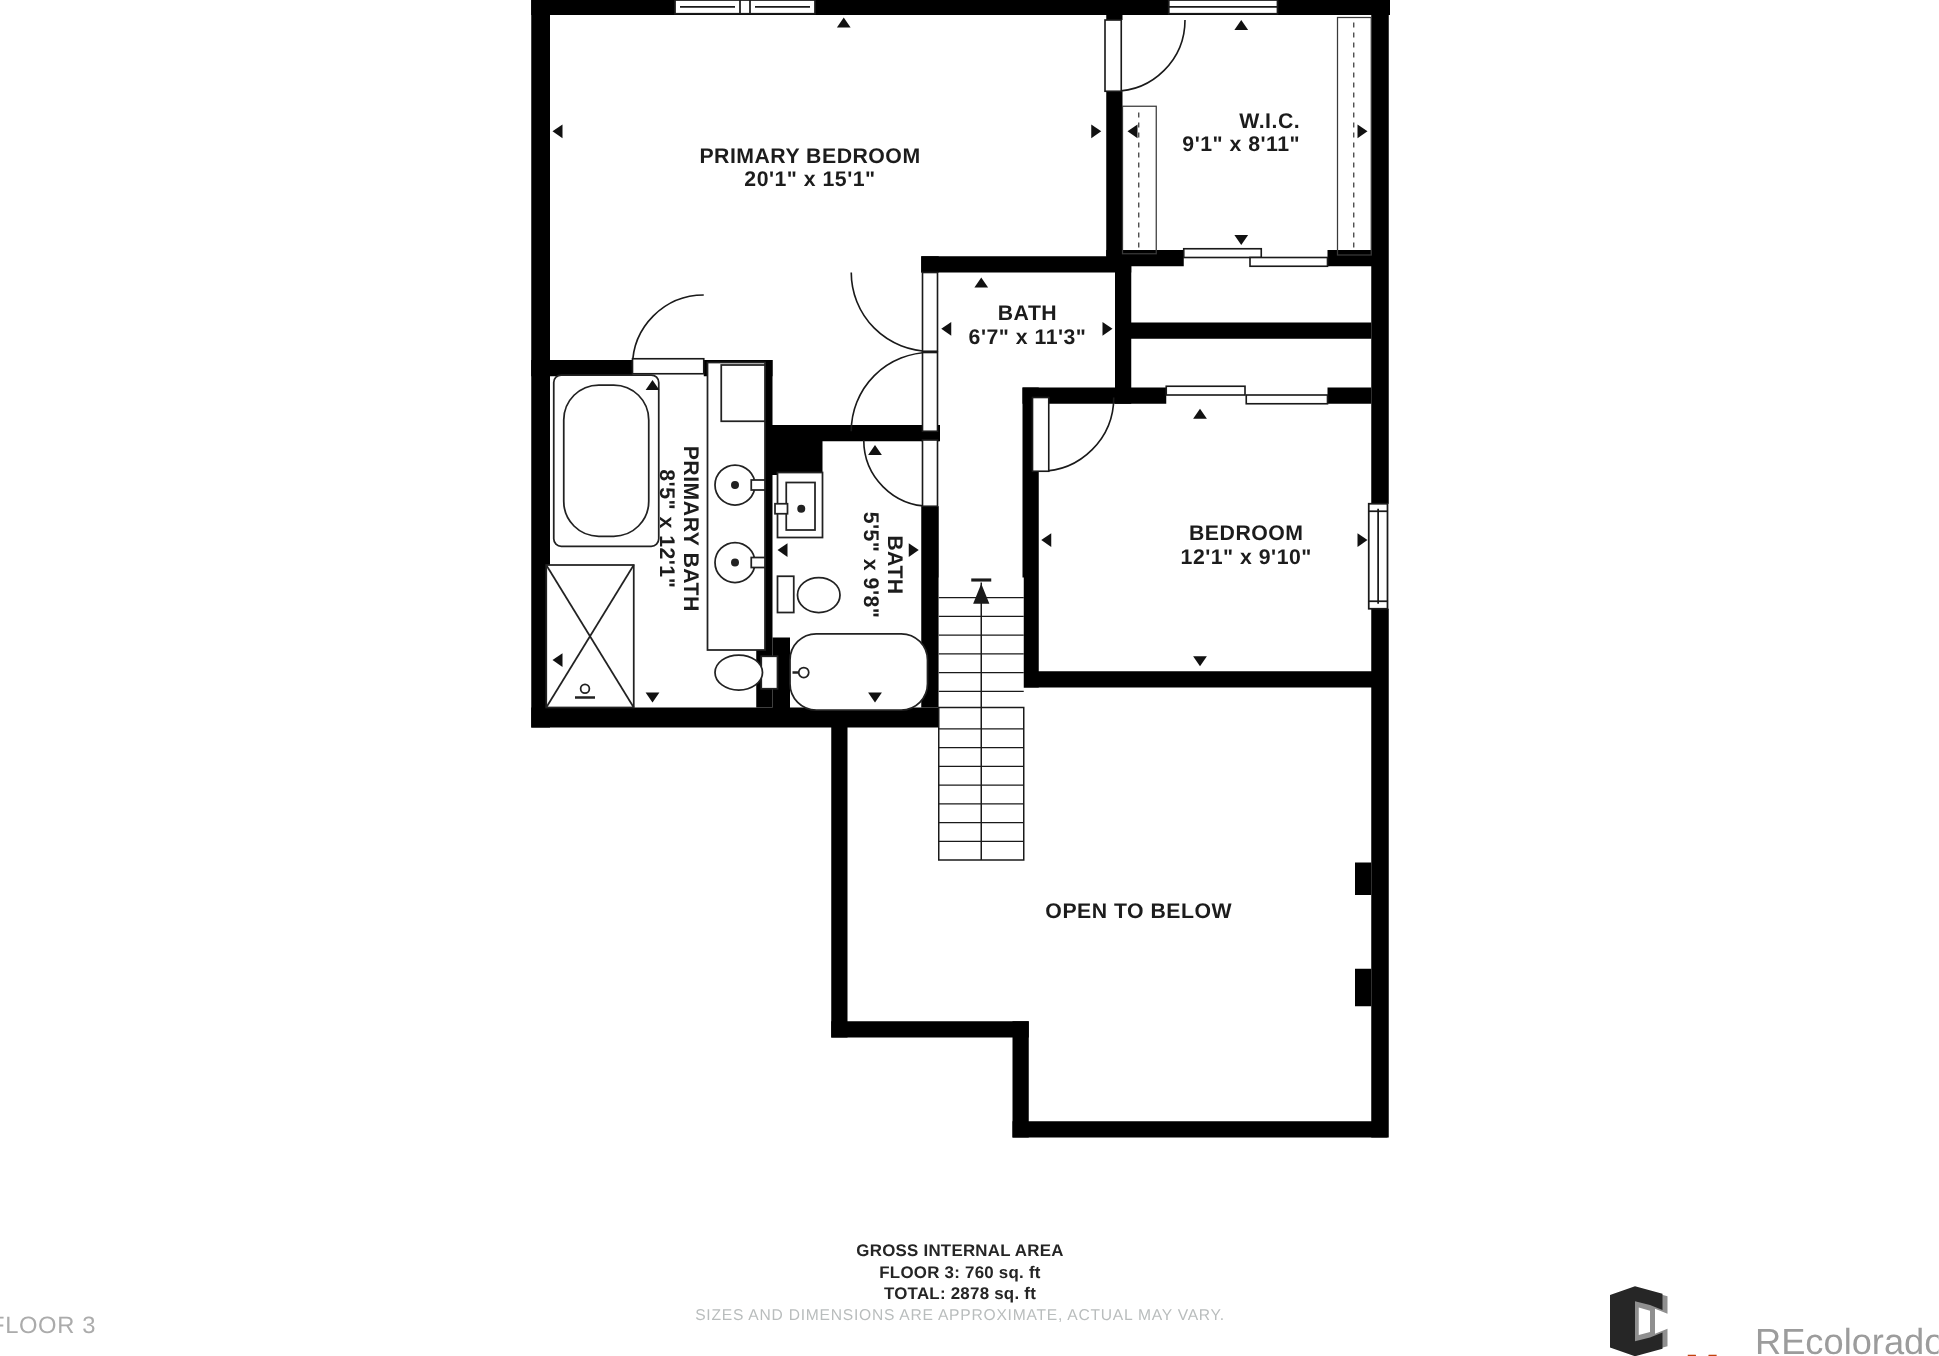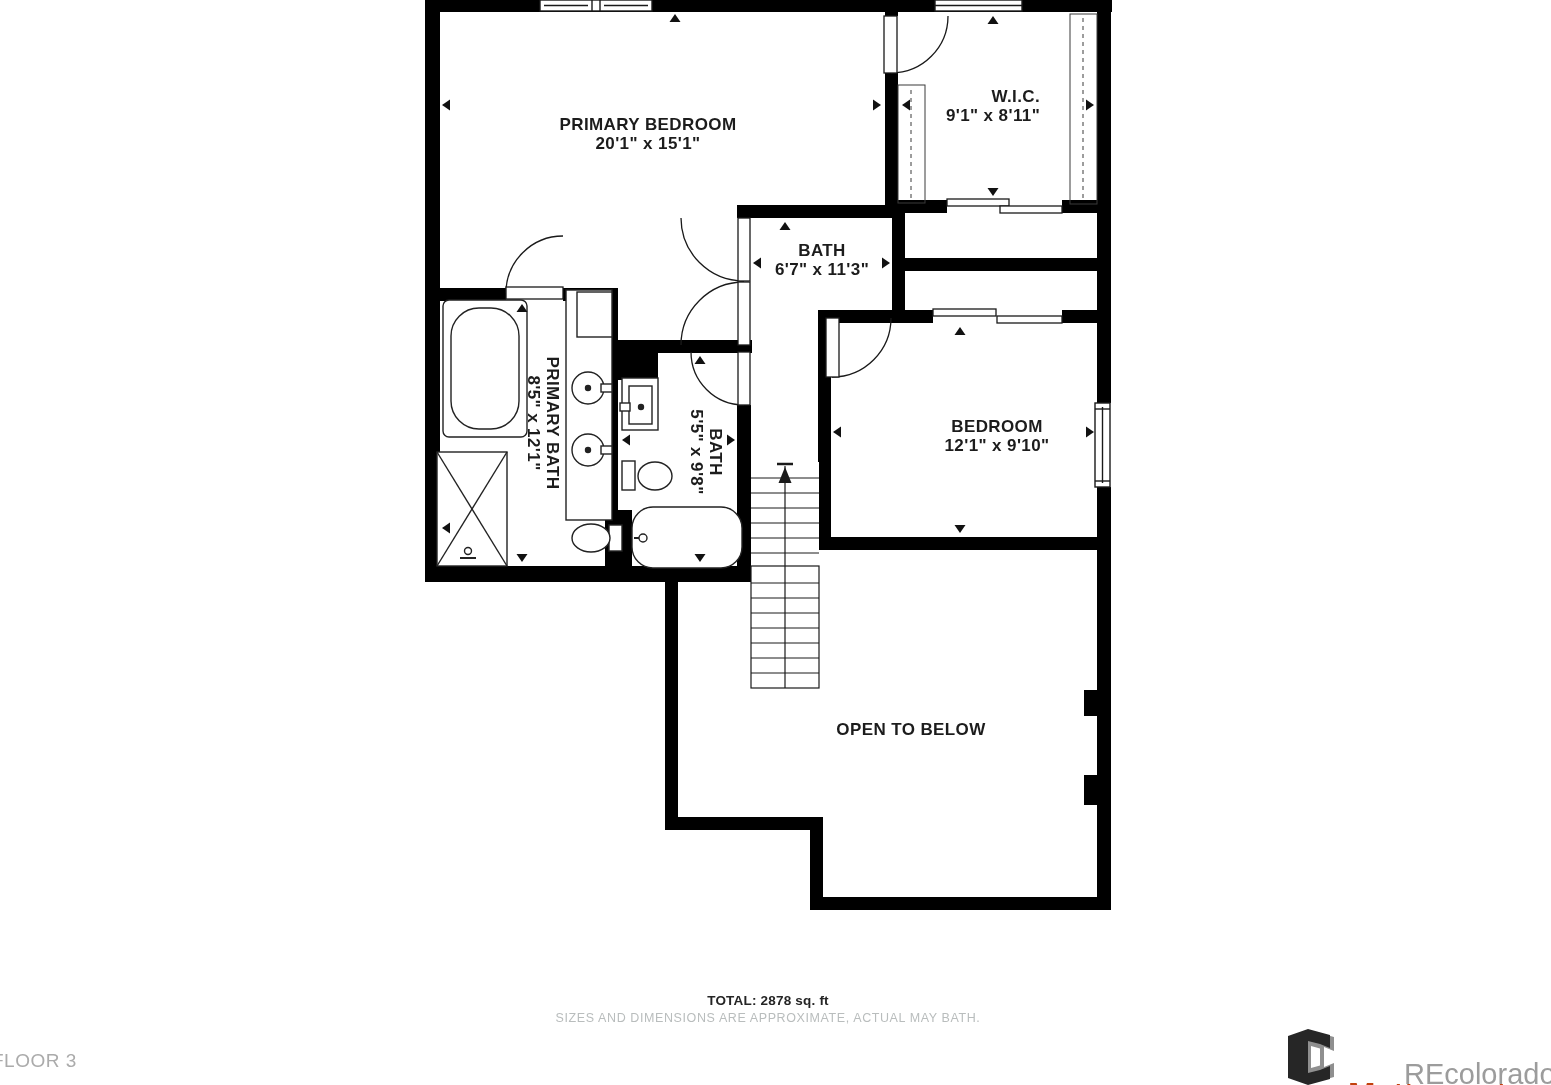--- a/index.html
+++ b/index.html
@@ -252,22 +252,24 @@
   </div>
   <div class="room-label" style="left:960px;top:436px;margin-left:37px;">
     <div>BEDROOM</div>
     <div>12'1" x 9'10"</div>
   </div>
   <div class="room-label" style="left:911px;top:729px;">
     <div>OPEN TO BELOW</div>
   </div>
 
   <div class="footer">
+    <div>GROSS INTERNAL AREA</div>
+    <div>FLOOR 3: 760 sq. ft</div>
     <div>TOTAL: 2878 sq. ft</div>
-    <div class="disclaimer">SIZES AND DIMENSIONS ARE APPROXIMATE, ACTUAL MAY BATH.</div>
+    <div class="disclaimer">SIZES AND DIMENSIONS ARE APPROXIMATE, ACTUAL MAY VARY.</div>
   </div>
 
   <div class="floor-tag">FLOOR 3</div>
 
   <div class="brand">
     <svg width="54" height="58" viewBox="0 0 50 58">
       <polygon points="6,12 26,4 48,10 48,24 38,20 38,40 48,36 48,50 26,56 6,48" fill="#8f8f8f"></polygon>
       <polygon points="2,9 22,2 44,8 44,21 34,17 34,43 44,39 44,52 22,58 2,51" fill="#262626"></polygon>
       <polygon points="22,14 34,17 34,43 22,46" fill="#8f8f8f"></polygon>
       <polygon points="25,19 34,21.5 34,38.5 25,41" fill="#ffffff"></polygon>

